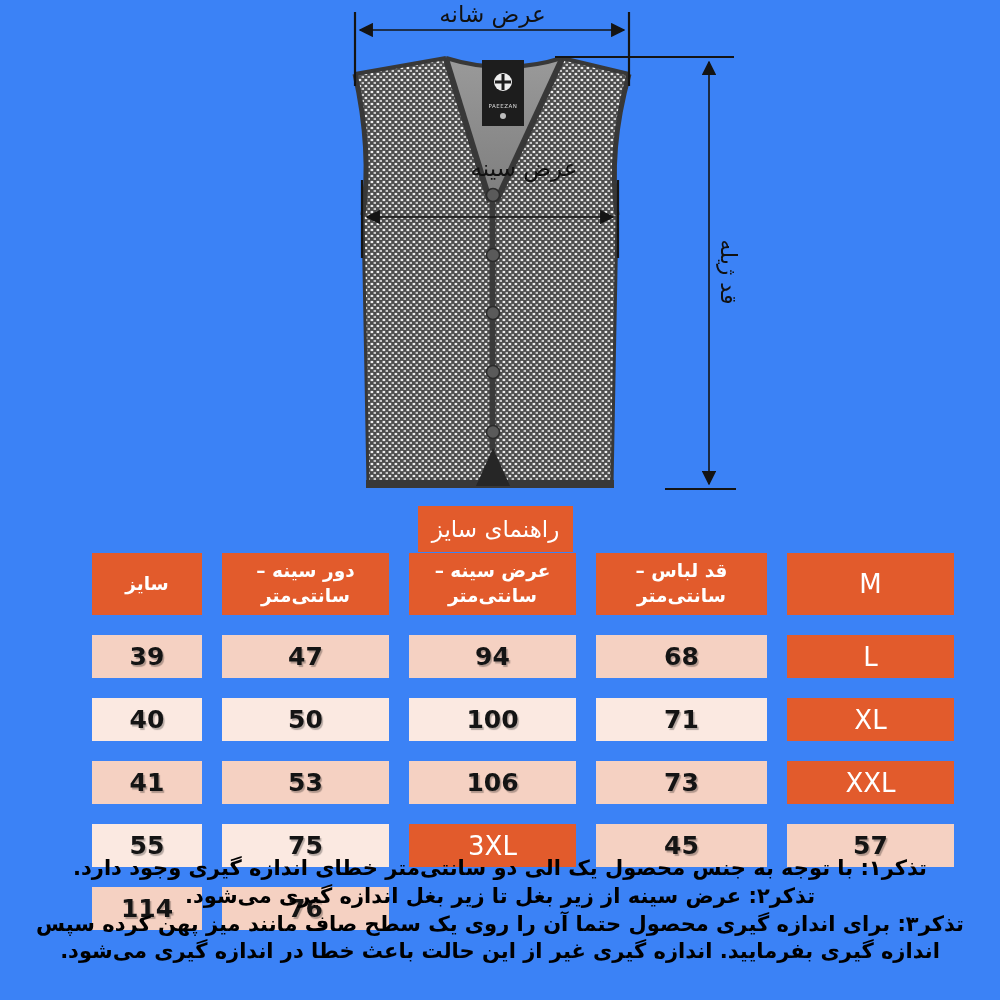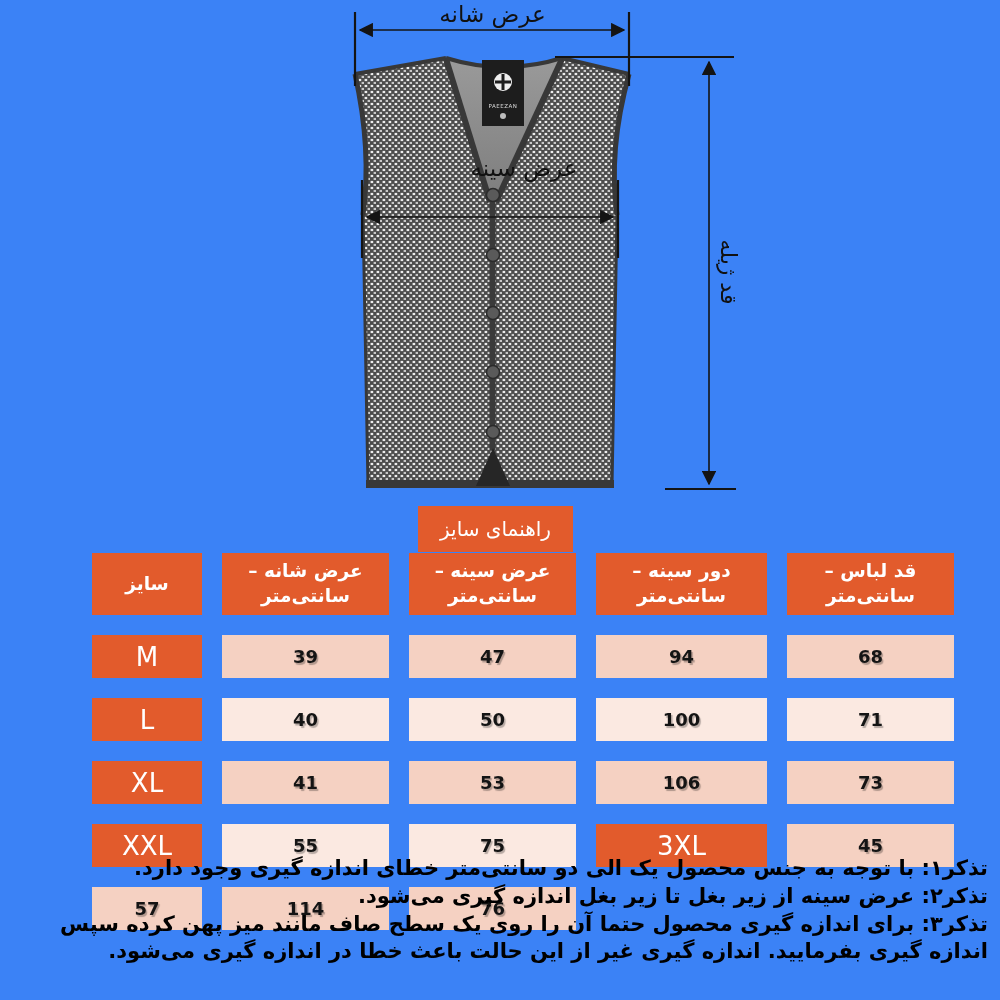--- a/index.html
+++ b/index.html
@@ -5,36 +5,36 @@
   html,body{margin:0;padding:0;background:#fff;}
   .canvas{position:relative;width:1000px;height:1000px;background:#3b82f6;overflow:hidden;
           font-family:"DejaVu Sans",sans-serif;}
   
   .dim-label{position:absolute;color:#111;font-size:23px;text-align:center;direction:rtl;}
   .label-shoulder{left:395px;top:1px;width:195px;}
   .label-chest{left:428px;top:155px;width:176px;padding-left:8px;}
   .label-length{left:684px;top:259px;width:88px;height:26px;transform:rotate(90deg);font-size:22px;}
   
   .guide-title{position:absolute;left:418px;top:506px;width:155px;height:46px;
-               background:var(--accent);color:#fff;font-size:20px;direction:rtl;
+               background:var(--accent);color:#fff;font-size:23px;direction:rtl;
                display:flex;align-items:center;justify-content:center;}
   
   .size-table{position:absolute;left:92px;top:553px;width:798px;display:grid;
               grid-template-columns:110px 167px 167px 171px 167px;
               grid-template-rows:62px repeat(5,43px);gap:20px;direction:ltr;}
   .cell{display:flex;align-items:center;justify-content:center;direction:rtl;text-align:center;}
   .th{background:var(--accent);color:#fff;font-size:18.5px;font-weight:700;line-height:1.35;padding:0 10px;}
   .size-cell{background:var(--accent);color:#fff;font-size:26px;font-weight:400;}
-  .val{font-size:18px;font-weight:700;color:#141414;text-shadow:1.5px 1.5px 1px rgba(0,0,0,0.28);}
+  .val{font-size:25px;font-weight:700;color:#141414;text-shadow:1.5px 1.5px 1px rgba(0,0,0,0.28);}
   .r-dark{background:var(--rowDark);}
   .r-light{background:var(--rowLight);}
   
   .notes{position:absolute;left:12px;right:12px;top:855px;direction:rtl;text-align:right;
          color:#000;font-size:21px;font-weight:700;line-height:27px;}
-  .note{margin:0 0 1px 0;}
+  .note{margin:0 0 1px 0;text-align:center;}
   svg text{font-family:"DejaVu Sans",sans-serif;}
 </style>
 </head>
 <body>
 
 <div class="canvas" style="--accent: #E25B2C; --rowDark: #F5D1C2; --rowLight: #FBE9E1;">
 
   <svg style="position:absolute;left:340px;top:0;" width="400" height="500" viewBox="0 0 400 500" xmlns="http://www.w3.org/2000/svg">
     <defs>
       <pattern id="mesh" width="6" height="6" patternUnits="userSpaceOnUse">
@@ -109,23 +109,22 @@
 
   <div class="dim-label label-shoulder">عرض شانه</div>
   <div class="dim-label label-chest">عرض سینه</div>
   <div class="dim-label label-length">قد ژیله</div>
 
   <div class="guide-title">راهنمای سایز</div>
 
   <div class="size-table">
 
     <div class="cell th">سایز</div>
-    <div class="cell th">عرض شانه – سانتی‌متر</div>
+    <div class="cell th">دور سینه – سانتی‌متر</div>
     <div class="cell th">عرض سینه – سانتی‌متر</div>
-    <div class="cell th">دور سینه – سانتی‌متر</div>
     <div class="cell th">قد لباس – سانتی‌متر</div>
 
     <div class="cell size-cell">M</div>
     <div class="cell val r-dark">39</div>
     <div class="cell val r-dark">47</div>
     <div class="cell val r-dark">94</div>
     <div class="cell val r-dark">68</div>
 
     <div class="cell size-cell">L</div>
     <div class="cell val r-light">40</div>

